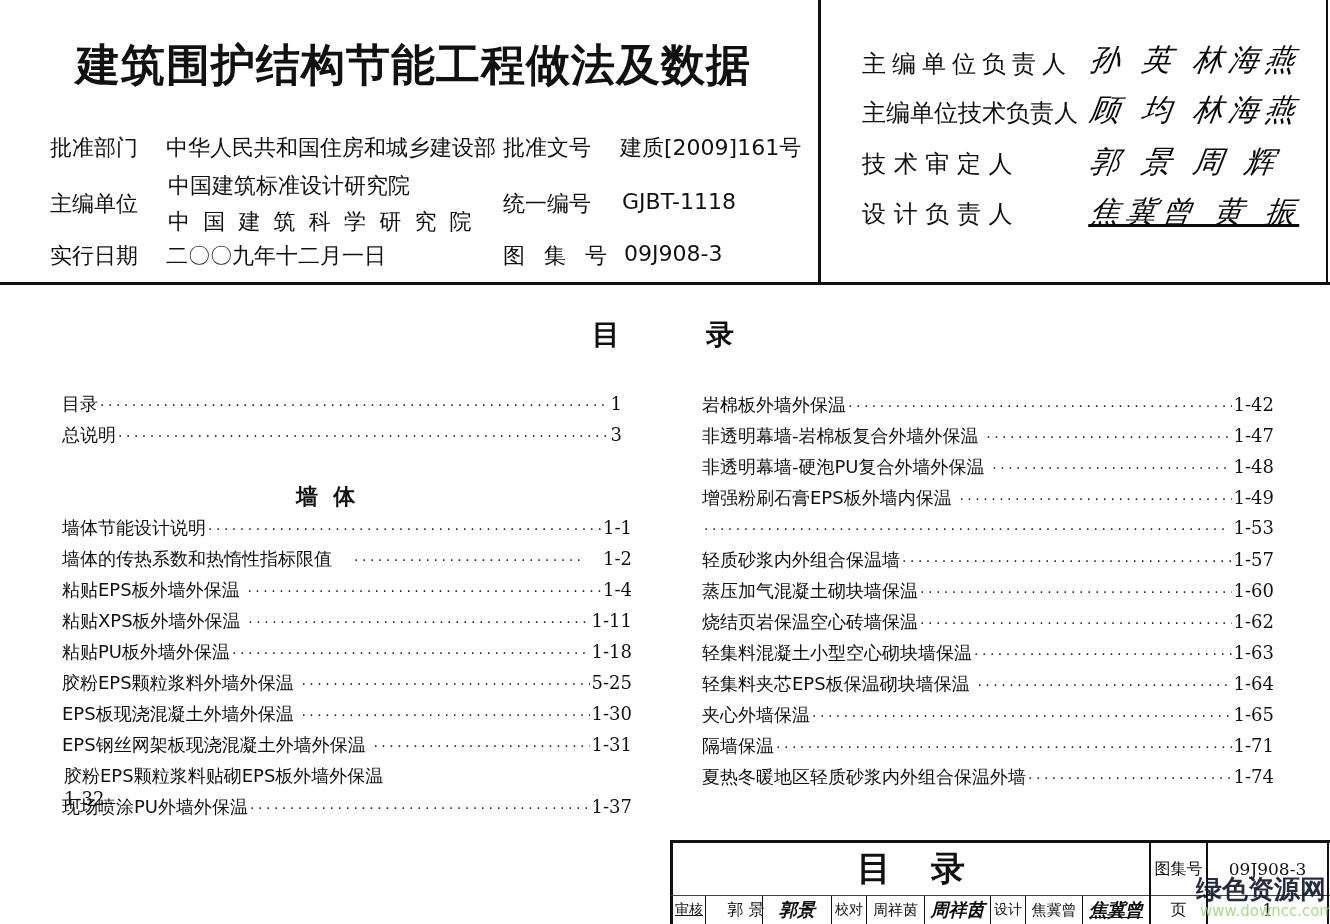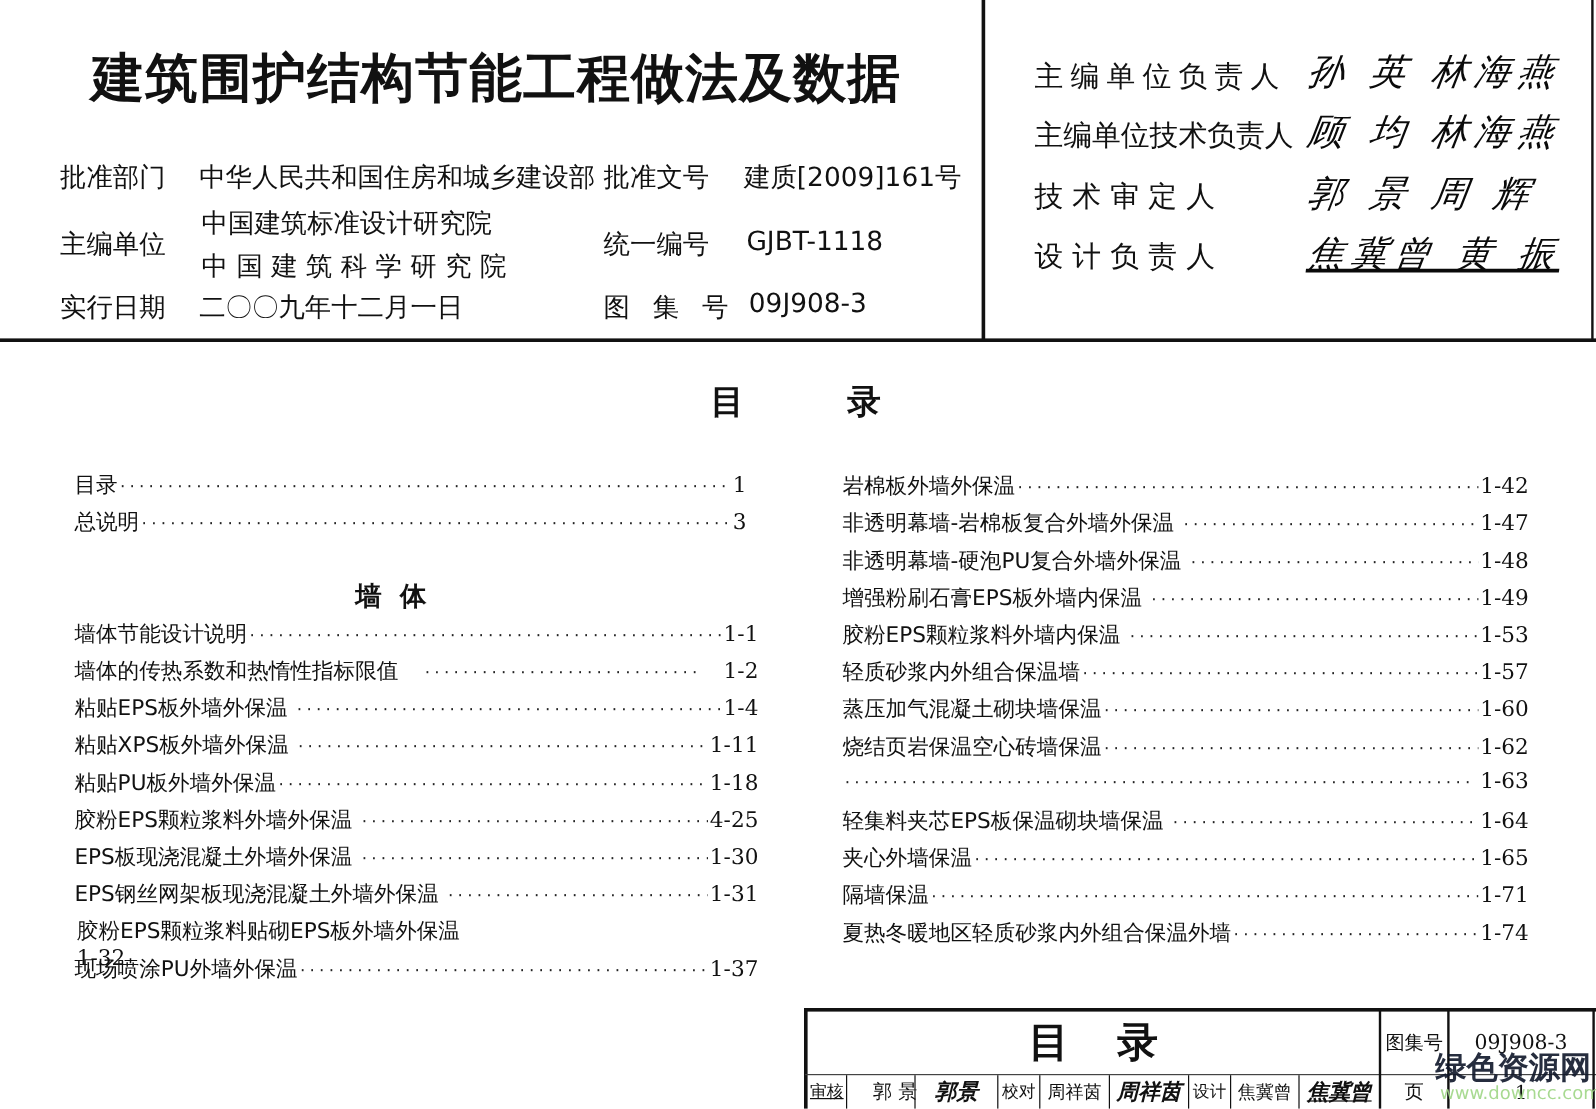--- a/index.html
+++ b/index.html
@@ -44,21 +44,21 @@
   <div class="line" style="left:0; top:282px; width:1330px; height:3px;"></div>
   <div class="line" style="left:1326px; top:0; width:2px; height:284px;"></div>
 
   <div class="abs main-title">建筑围护结构节能工程做法及数据</div>
 
   <div class="abs meta-label" style="left:50px; top:133px;">批准部门</div>
   <div class="abs meta-val" style="left:166px; top:133px;">中华人民共和国住房和城乡建设部</div>
 
   <div class="abs meta-label" style="left:50px; top:189px;">主编单位</div>
   <div class="abs meta-val" style="left:168px; top:171px;">中国建筑标准设计研究院</div>
-  <div class="abs meta-val" style="left:168px; top:207px;">中 国 建 筑 科 学 研 究 院</div>
+  <div class="abs meta-val" style="left:168px; top:207px;font-family:Liberation Mono, monospace;">中 国 建 筑 科 学 研 究 院</div>
 
   <div class="abs meta-label" style="left:50px; top:241px;">实行日期</div>
   <div class="abs meta-val" style="left:166px; top:241px;">二〇〇九年十二月一日</div>
 
   <div class="abs meta-label" style="left:503px; top:133px;">批准文号</div>
   <div class="abs meta-val" style="left:620px; top:133px;">建质[2009]161号</div>
 
   <div class="abs meta-label" style="left:503px; top:189px;">统一编号</div>
   <div class="abs meta-val" style="left:622px; top:189px;">GJBT-1118</div>
 
@@ -116,21 +116,21 @@
     <span class="p">1-11</span>
   </div>
   <div class="toc-row" style="left:62px; top:640px; width:570px;">
     <span class="t">粘贴PU板外墙外保温</span>
     <span class="dots">··································································</span>
     <span class="p">1-18</span>
   </div>
   <div class="toc-row" style="left:62px; top:671px; width:570px;">
     <span class="t" style="white-space:pre;">胶粉EPS颗粒浆料外墙外保温 </span>
     <span class="dots">··································································</span>
-    <span class="p">4-25</span>
+    <span class="p">5-25</span>
   </div>
   <div class="toc-row" style="left:62px; top:702px; width:570px;">
     <span class="t" style="white-space:pre;">EPS板现浇混凝土外墙外保温 </span>
     <span class="dots">··································································</span>
     <span class="p">1-30</span>
   </div>
   <div class="toc-row" style="left:62px; top:733px; width:570px;">
     <span class="t" style="white-space:pre;">EPS钢丝网架板现浇混凝土外墙外保温 </span>
     <span class="dots">··································································</span>
     <span class="p">1-31</span>
@@ -160,40 +160,40 @@
     <span class="t" style="white-space:pre;">非透明幕墙-硬泡PU复合外墙外保温 </span>
     <span class="dots">··································································</span>
     <span class="p">1-48</span>
   </div>
   <div class="toc-row" style="left:702px; top:486px; width:572px;">
     <span class="t" style="white-space:pre;">增强粉刷石膏EPS板外墙内保温 </span>
     <span class="dots">··································································</span>
     <span class="p">1-49</span>
   </div>
   <div class="toc-row" style="left:702px; top:517px; width:572px;">
-    <span class="t" style="white-space:pre;">胶粉EPS颗粒浆料外墙内保温 </span>
     <span class="dots">··································································</span>
     <span class="p">1-53</span>
   </div>
   <div class="toc-row" style="left:702px; top:548px; width:572px;">
     <span class="t">轻质砂浆内外组合保温墙</span>
     <span class="dots">··································································</span>
     <span class="p">1-57</span>
   </div>
   <div class="toc-row" style="left:702px; top:579px; width:572px;">
     <span class="t">蒸压加气混凝土砌块墙保温</span>
     <span class="dots">··································································</span>
     <span class="p">1-60</span>
   </div>
   <div class="toc-row" style="left:702px; top:610px; width:572px;">
     <span class="t">烧结页岩保温空心砖墙保温</span>
     <span class="dots">··································································</span>
     <span class="p">1-62</span>
   </div>
   <div class="toc-row" style="left:702px; top:641px; width:572px;">
+    <span class="t">轻集料混凝土小型空心砌块墙保温</span>
     <span class="dots">··································································</span>
     <span class="p">1-63</span>
   </div>
   <div class="toc-row" style="left:702px; top:672px; width:572px;">
     <span class="t" style="white-space:pre;">轻集料夹芯EPS板保温砌块墙保温 </span>
     <span class="dots">··································································</span>
     <span class="p">1-64</span>
   </div>
   <div class="toc-row" style="left:702px; top:703px; width:572px;">
     <span class="t">夹心外墙保温</span>

